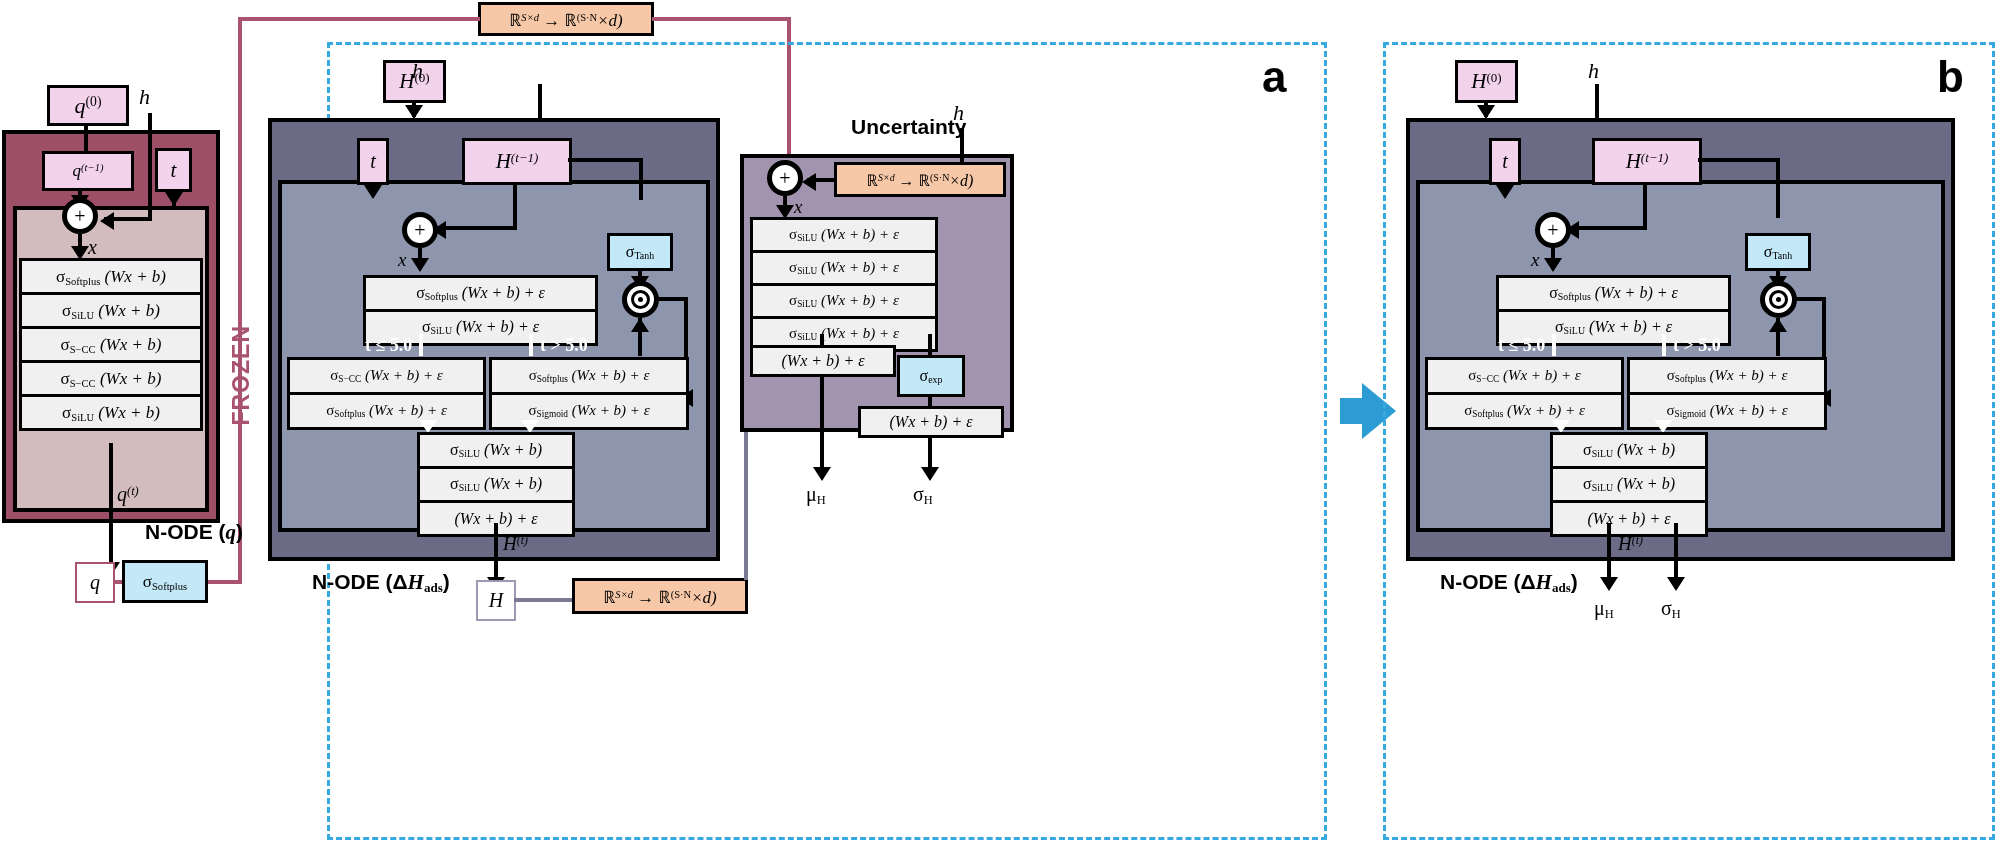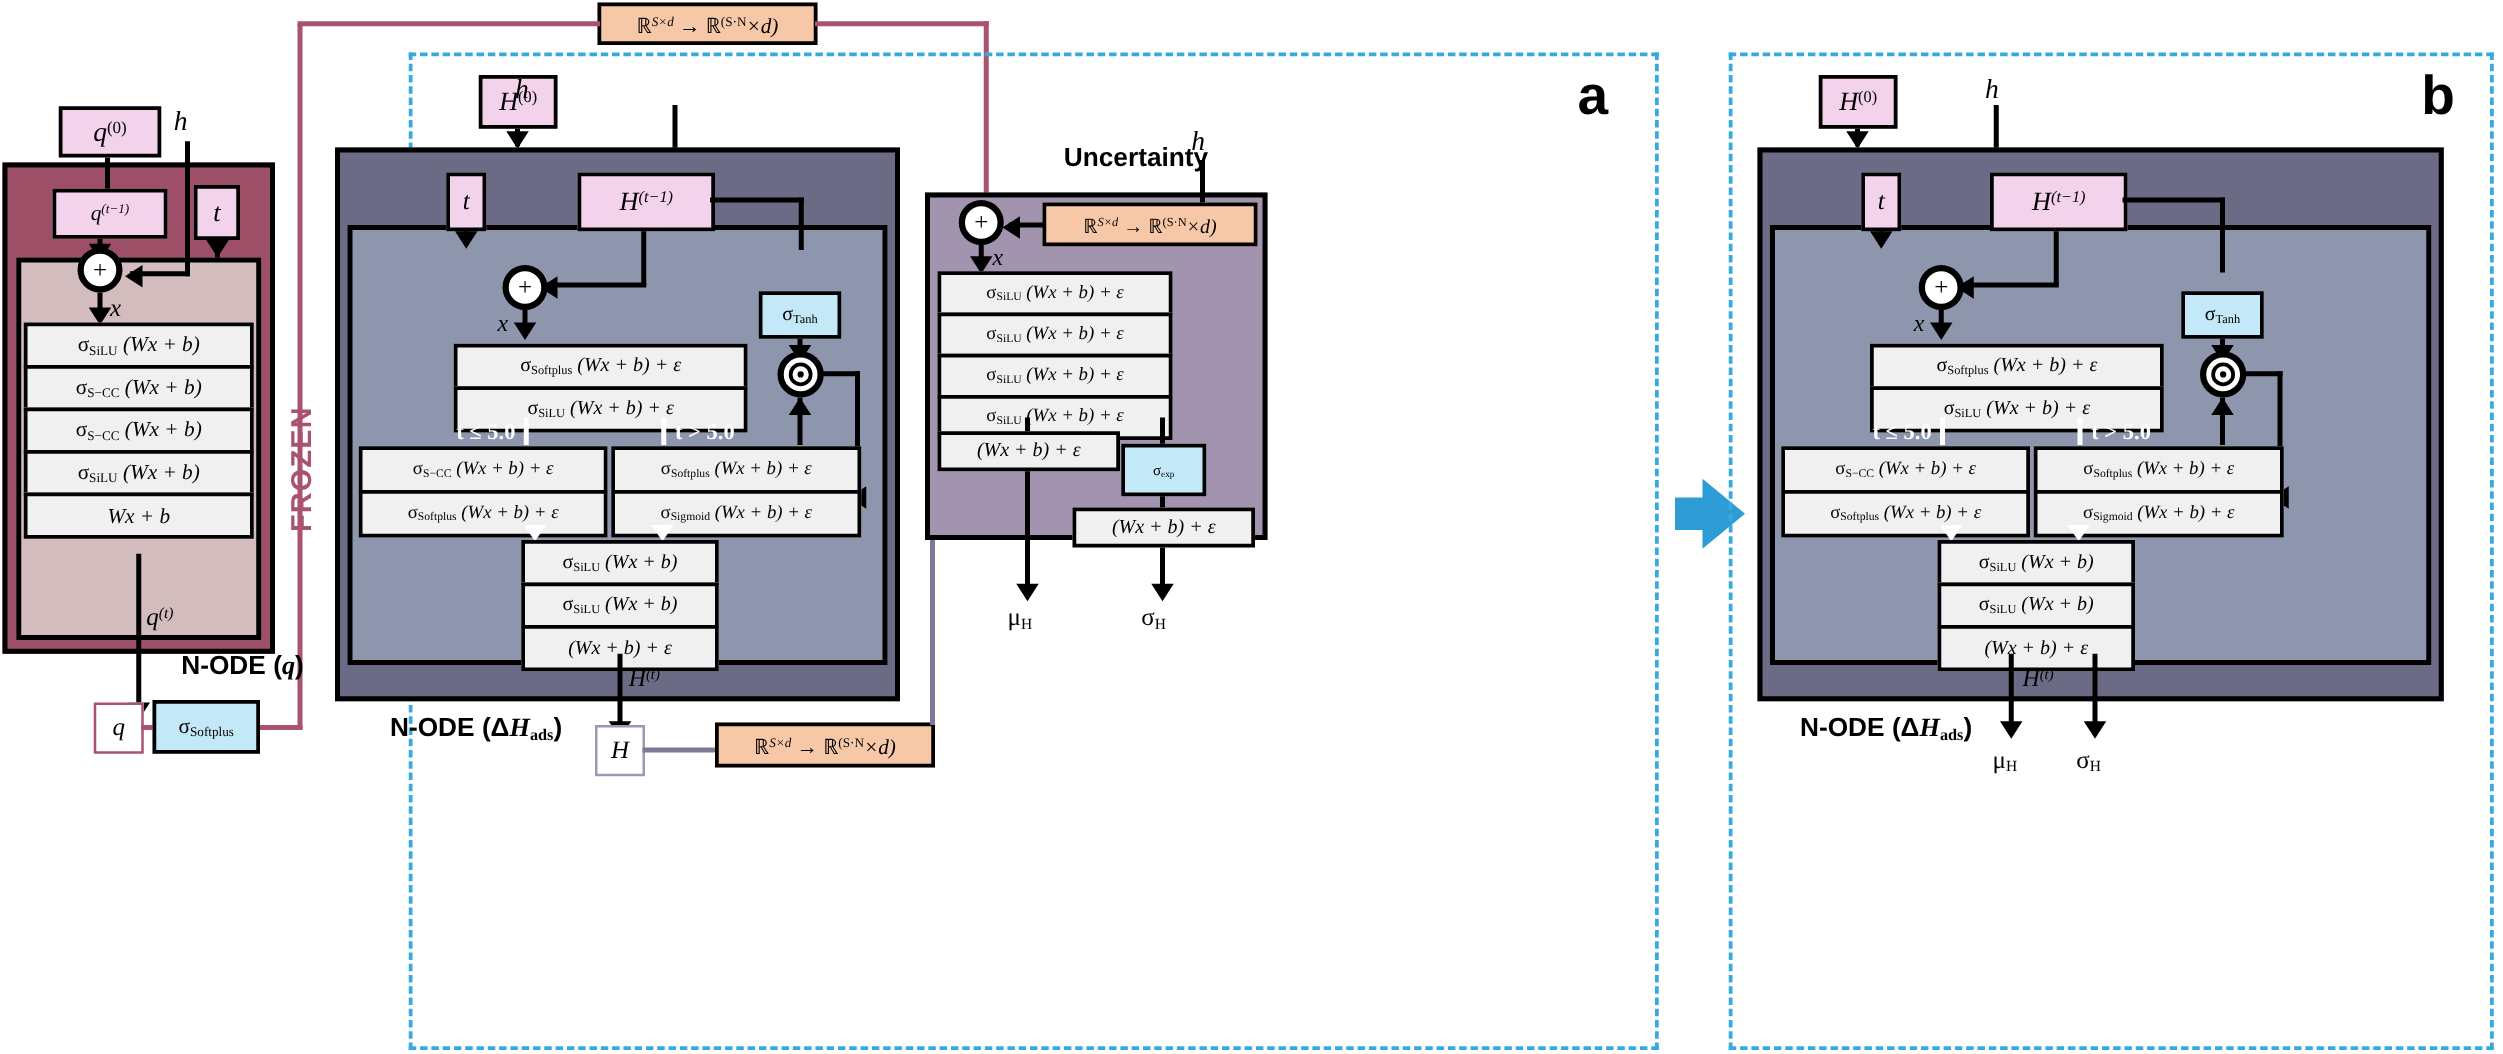--- a/index.html
+++ b/index.html
@@ -129,33 +129,33 @@
 
   <div class="abs circ" style="left:62px;top:198px;width:36px;height:36px;font-size:20px;">
     <span>+</span>
   </div>
   <div class="abs ln" style="left:78px;top:234px;width:4px;height:20px;"></div>
   <div class="abs arw-d" style="left:71px;top:246px;"></div>
   <span class="abs m" style="left:88px;top:236px;font-size:20px;">x</span>
 
   <div class="abs stack" style="left:19px;top:258px;width:184px;">
     <div class="layer" style="height:31px;">
+      <span class="m" style="font-size:17px;"><span class="mr">σ</span><span class="sub">Softplus</span> (Wx + b)</span>
+      </div>
+    <div class="layer" style="height:31px;">
       <span class="m" style="font-size:17px;"><span class="mr">σ</span><span class="sub">SiLU</span> (Wx + b)</span>
       </div>
     <div class="layer" style="height:31px;">
       <span class="m" style="font-size:17px;"><span class="mr">σ</span><span class="sub">S−CC</span> (Wx + b)</span>
       </div>
     <div class="layer" style="height:31px;">
       <span class="m" style="font-size:17px;"><span class="mr">σ</span><span class="sub">S−CC</span> (Wx + b)</span>
       </div>
     <div class="layer" style="height:31px;">
       <span class="m" style="font-size:17px;"><span class="mr">σ</span><span class="sub">SiLU</span> (Wx + b)</span>
-      </div>
-    <div class="layer" style="height:31px;">
-      <span class="m" style="font-size:17px;">Wx + b</span>
       </div>
   </div>
 
   <div class="abs ln" style="left:109px;top:443px;width:4px;height:129px;"></div>
   <div class="abs arw-d" style="left:102px;top:562px;"></div>
   <span class="abs m" style="left:117px;top:483px;font-size:20px;"><span>q</span><span class="supi">(t)</span></span>
 
   <span class="abs blocktitle" style="left:145px;top:520px;">N-ODE (<span class="m">q</span>)</span>
 
   <div class="abs qbox" style="left:75px;top:562px;width:40px;height:41px;">
@@ -323,21 +323,21 @@
   <div class="abs ln" style="left:820px;top:334px;width:4px;height:12px;"></div>
   <div class="abs layer abs" style="left:750px;top:345px;width:146px;height:32px;">
     <span class="m" style="font-size:16px;">(Wx + b) + ε</span>
   </div>
   <div class="abs ln" style="left:820px;top:377px;width:4px;height:100px;"></div>
   <div class="abs arw-d" style="left:813px;top:467px;"></div>
   <span class="abs m" style="left:806px;top:483px;font-size:20px;"><span class="mr">μ</span><span class="sub">H</span></span>
 
   <div class="abs ln" style="left:928px;top:334px;width:4px;height:22px;"></div>
   <div class="abs bluebox" style="left:897px;top:355px;width:68px;height:42px;">
-    <span class="m" style="font-size:12px;"><span class="mr">σ</span><span class="sub">exp</span></span>
+    <span class="m" style="font-size:16px;"><span class="mr">σ</span><span class="sub">exp</span></span>
   </div>
   <div class="abs ln" style="left:928px;top:397px;width:4px;height:10px;"></div>
   <div class="abs layer abs" style="left:858px;top:406px;width:146px;height:32px;">
     <span class="m" style="font-size:16px;">(Wx + b) + ε</span>
   </div>
   <div class="abs ln" style="left:928px;top:438px;width:4px;height:39px;"></div>
   <div class="abs arw-d" style="left:921px;top:467px;"></div>
   <span class="abs m" style="left:913px;top:483px;font-size:20px;"><span class="mr">σ</span><span class="sub">H</span></span>
 
   <div class="abs bigarrow-tail" style="left:1340px;top:398px;width:24px;height:26px;"></div>

